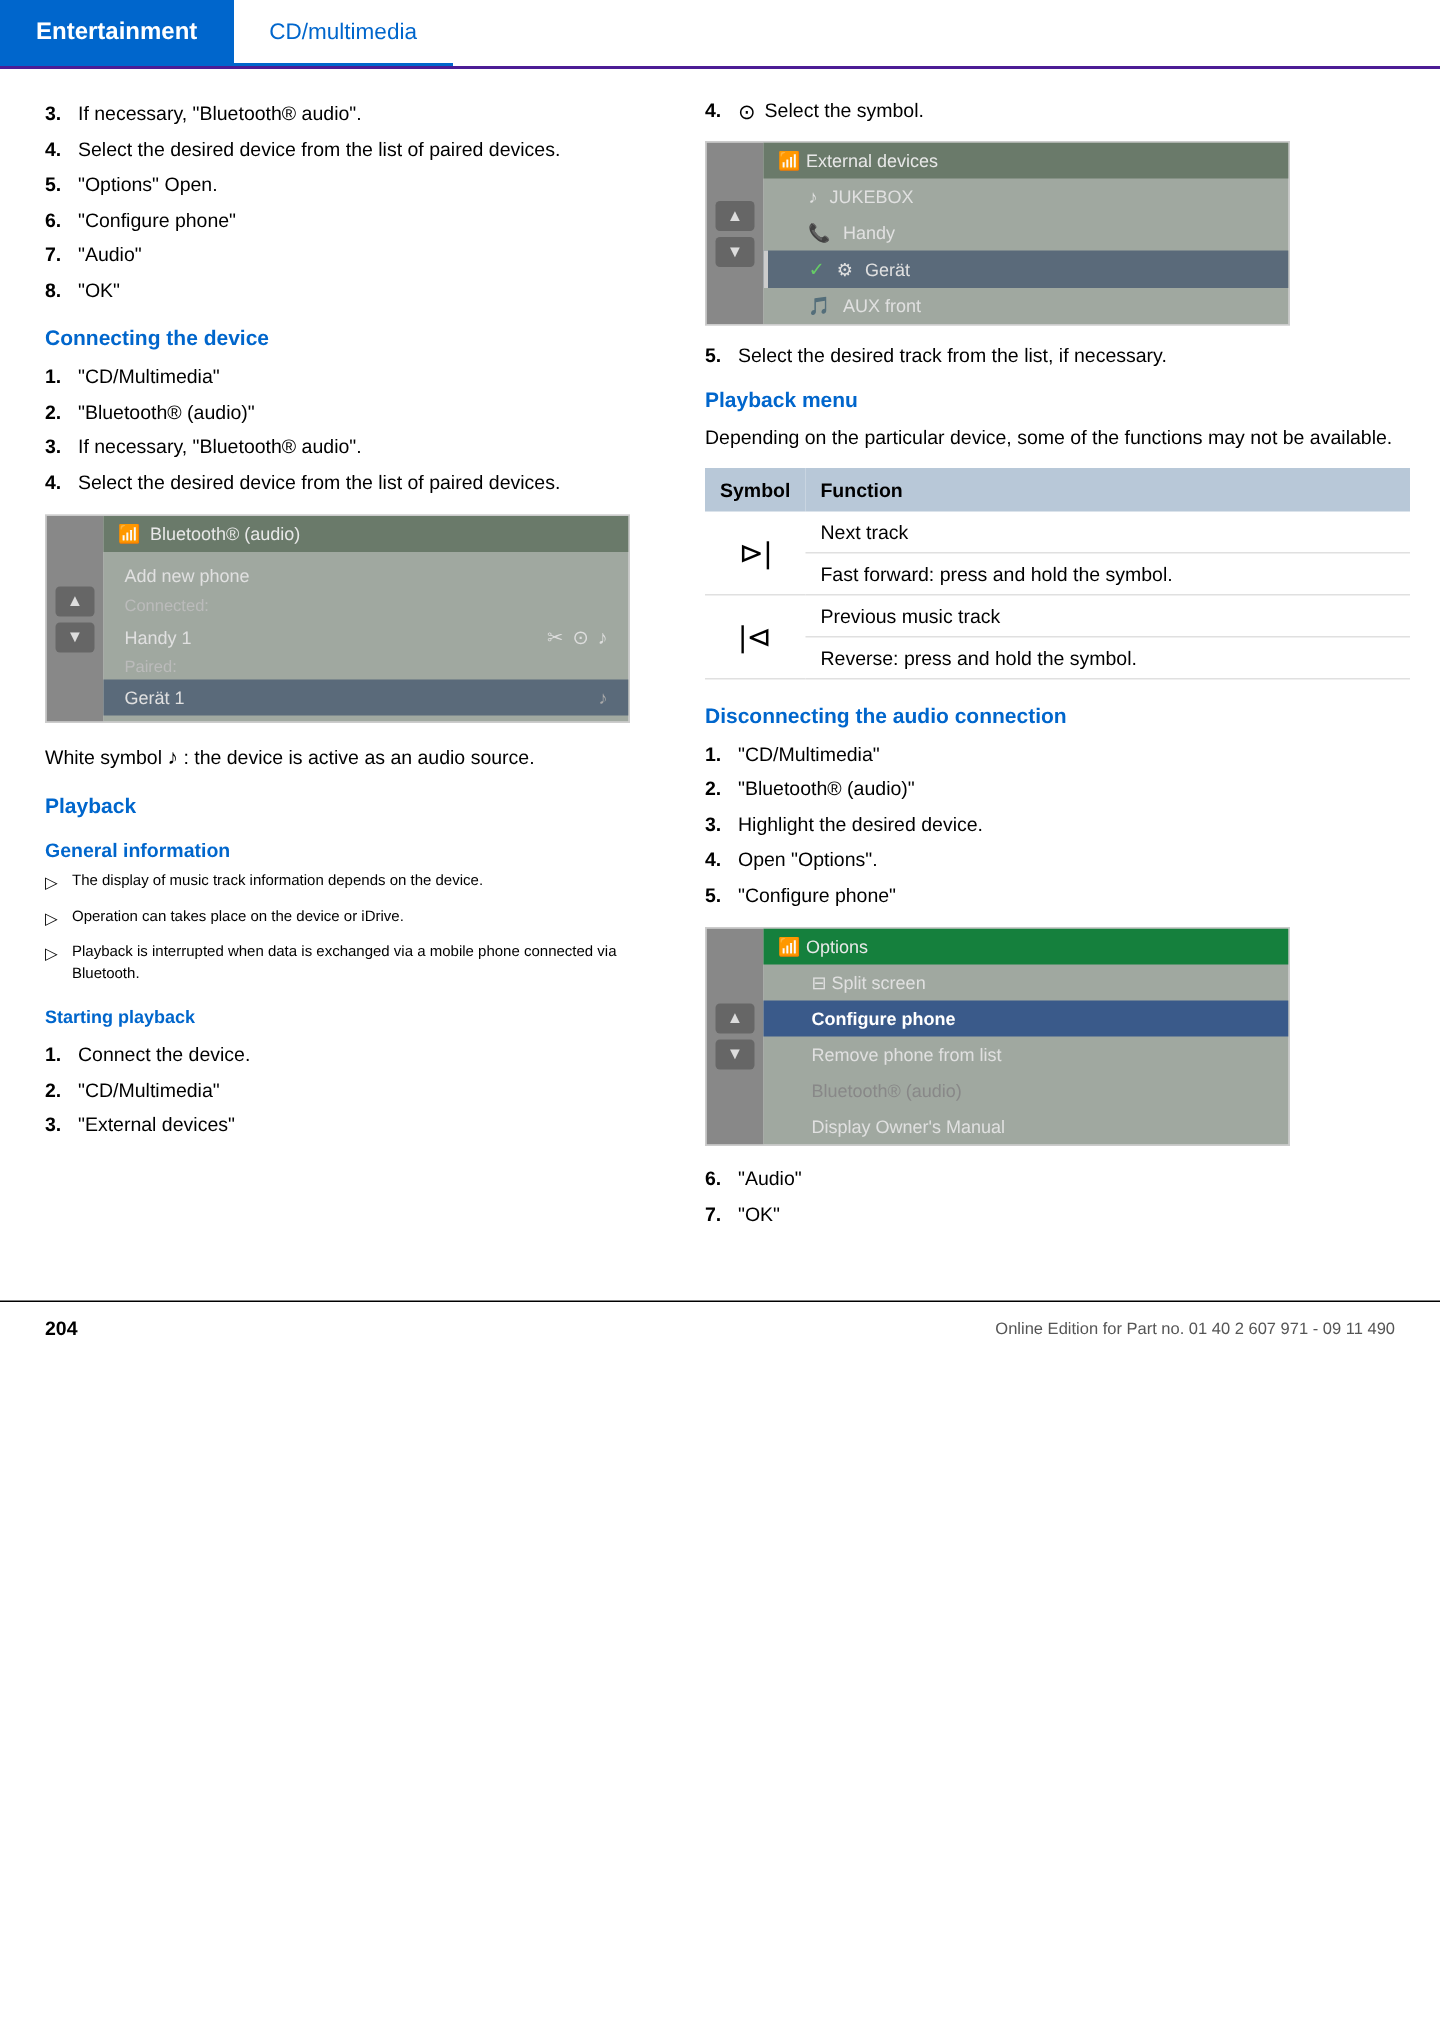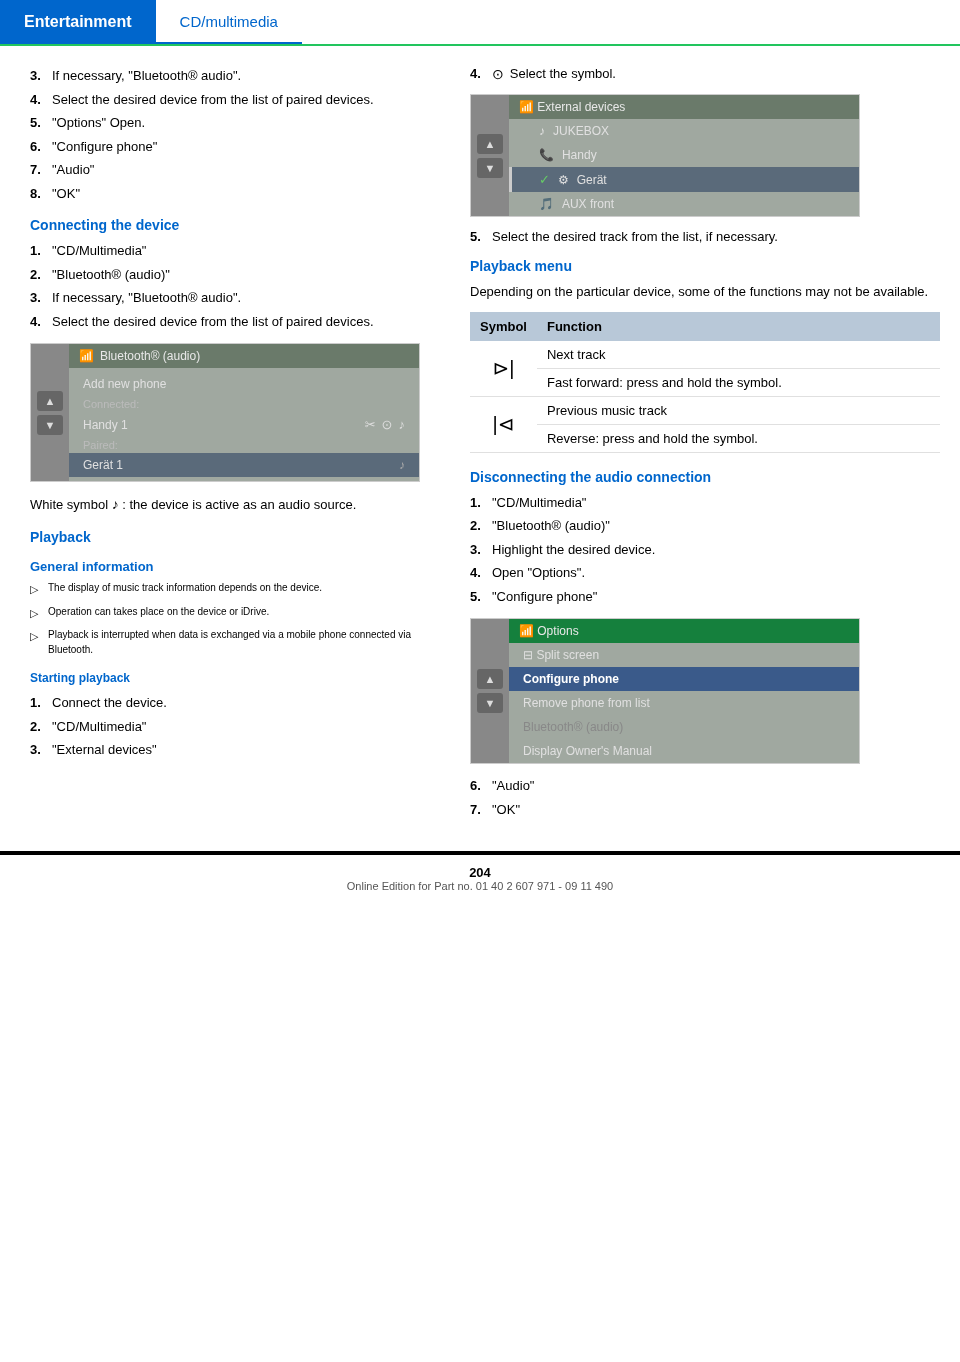--- a/index.html
+++ b/index.html
@@ -10,21 +10,21 @@
       width: 960px;
       min-height: 1362px;
       color: #000;
     }
 
     
     .header {
       display: flex;
       align-items: stretch;
       height: 46px;
-      border-bottom: 2px solid #22c55e;
+      border-bottom: 2px solid #4c1d95;
     }
     .header-tab-active {
       background: #0066cc;
       color: #fff;
       padding: 0 24px;
       display: flex;
       align-items: center;
       font-size: 16px;
       font-weight: bold;
     }
@@ -182,21 +182,21 @@
     .opt-screen {
       background: #a0a8a0;
     }
     .opt-screen-title {
       background: #15803d;
       color: #e8e8e8;
       padding: 5px 10px;
       font-size: 12px;
     }
     .opt-row {
-      padding: 5px 14px;
+      padding: 5px 32px;
       color: #e0e0e0;
       font-size: 12px;
     }
     .opt-row.highlight {
       background: #3a5a8a;
       color: #fff;
       font-weight: bold;
     }
     .opt-row.muted {
       color: #888;
@@ -228,23 +228,22 @@
       font-size: 18px;
       text-align: center;
     }
 
     
     .footer {
       display: flex;
       justify-content: space-between;
       align-items: center;
       padding: 10px 30px;
-      margin-top: 20px;
-      border-top: 4px solid #000000;
-      flex-direction: column;
+      margin-top: 36px;
+      border-top: 1px solid #000000;
     }
     .footer-page {
       font-size: 13px;
       font-weight: bold;
     }
     .footer-note {
       font-size: 11px;
       color: #555;
     }
     .with-nav {

